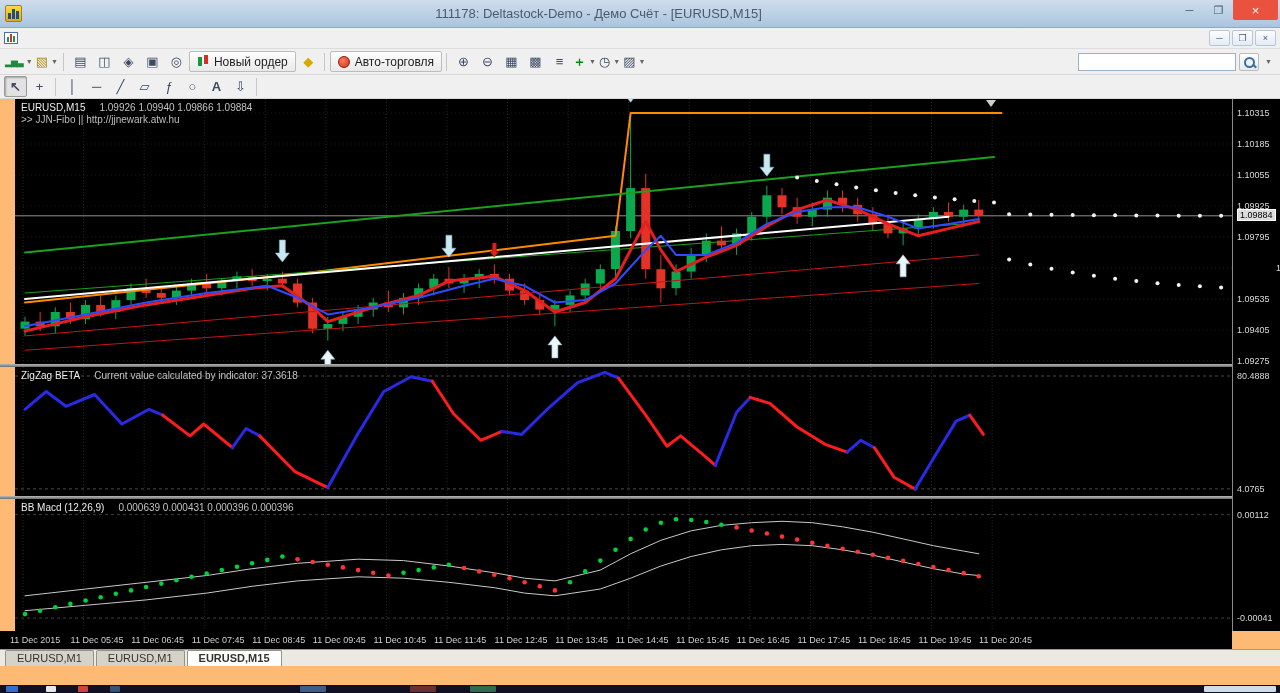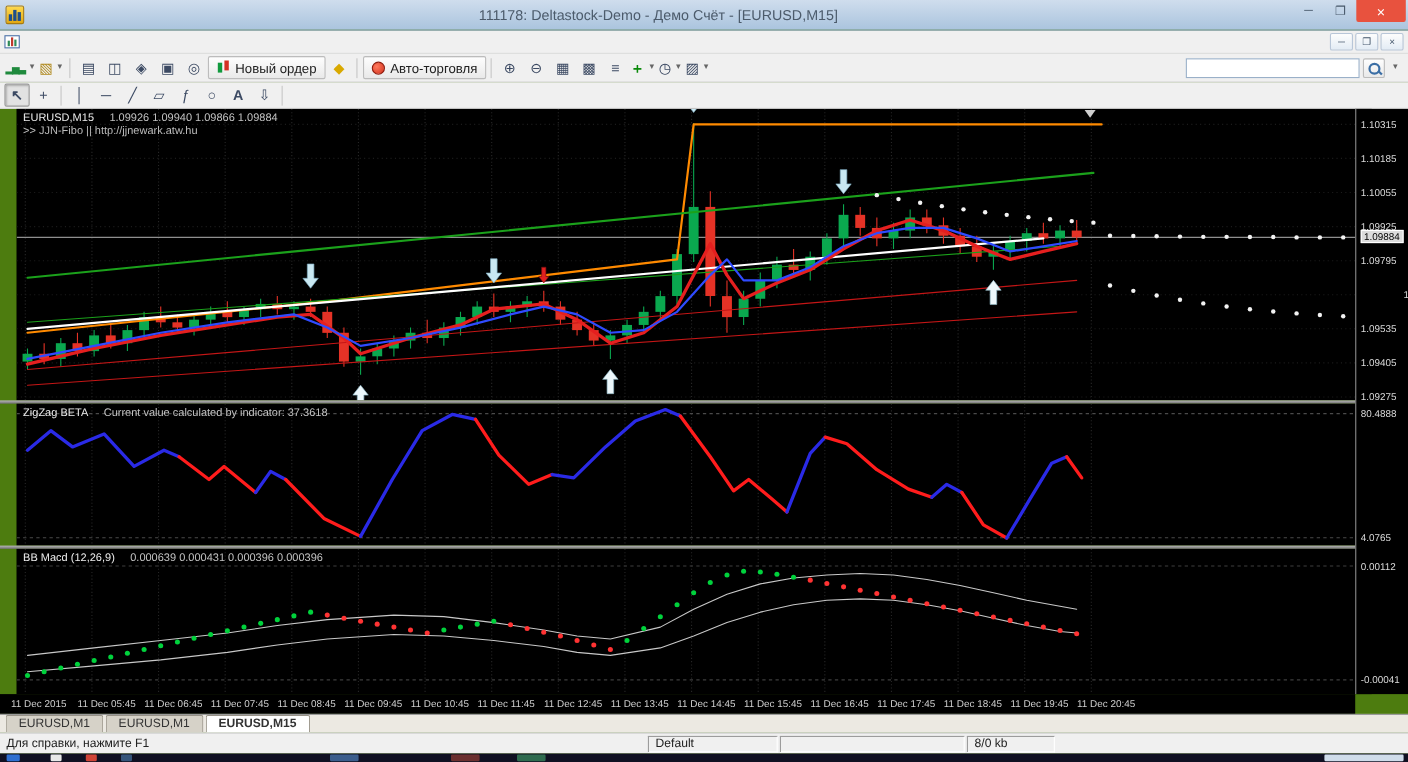--- a/index.html
+++ b/index.html
@@ -1,18 +1,18 @@
 <!DOCTYPE html>
 <html><head>
 <meta charset="utf-8">
 <style>
   *{margin:0;padding:0;box-sizing:border-box;}
   html,body{background:#555;}
   .app{position:relative;width:1280px;height:693px;overflow:hidden;
-       font-family:"Liberation Sans",sans-serif;background:#4d7c0f;}
+       font-family:"Liberation Sans",sans-serif;background:#fdba74;}
 
   
   .titlebar{position:absolute;top:0;left:0;width:1280px;height:28px;
     background:linear-gradient(#cfdded,#aac4de);border-bottom:1px solid #8fa9c4;
     display:flex;align-items:center;}
   .app-icon{width:17px;height:17px;margin-left:5px;border-radius:2px;
     background:linear-gradient(#ffd94d,#e3a912);border:1px solid #a87c10;position:relative;}
   .app-icon i{position:absolute;bottom:2px;width:3px;background:#1d4e89;}
   .app-icon i.b1{left:2px;height:6px}.app-icon i.b2{left:6px;height:10px}.app-icon i.b3{left:10px;height:8px}
   .title-text{flex:1;text-align:center;font-size:13px;color:#4c5b6b;}
@@ -625,31 +625,20 @@
       <span style="top: 410.569px;">0.00112</span>
       <span style="top: 514.138px;">-0.00041</span>
     </div>
 
   <div class="tabbar" id="tabbar">
       <span class="tab">EURUSD,M1</span>
       <span class="tab">EURUSD,M1</span>
       <span class="tab active">EURUSD,M15</span>
     </div>
 
-  <div class="statusbar">
-    <span class="status-help">Для справки, нажмите F1</span>
-    <span class="panel" style="width:118px;">
-        <span>Default</span>
-      </span>
-    <span class="panel" style="width:168px;"></span>
-    <span class="panel" style="width:80px;">
-        <span>8/0 kb</span>
-      </span>
-    <span class="panel" style="width:318px;border-color:transparent;"></span>
-  </div>
 
   <div class="taskbar">
     <span class="tk" style="left:6px;width:12px;background:#2f6fd0;"></span>
     <span class="tk" style="left:46px;width:10px;background:#e8e8e8;"></span>
     <span class="tk" style="left:78px;width:10px;background:#d04437;"></span>
     <span class="tk" style="left:110px;width:10px;background:#35547a;"></span>
     <span class="tk" style="left:300px;width:26px;background:#3b5d8c;"></span>
     <span class="tk" style="left:410px;width:26px;background:#6b2f2f;"></span>
     <span class="tk" style="left:470px;width:26px;background:#2f6b4f;"></span>
     <span class="tk" style="right:4px;width:72px;background:#cfdcea;"></span>

